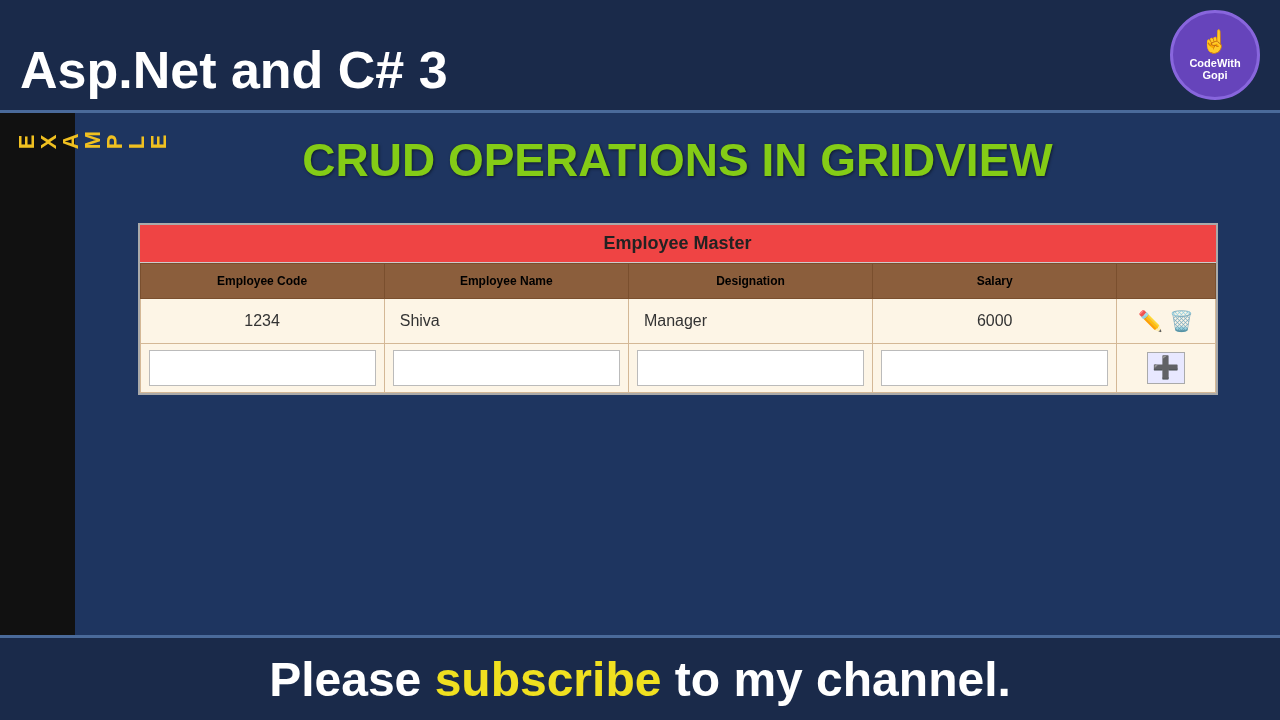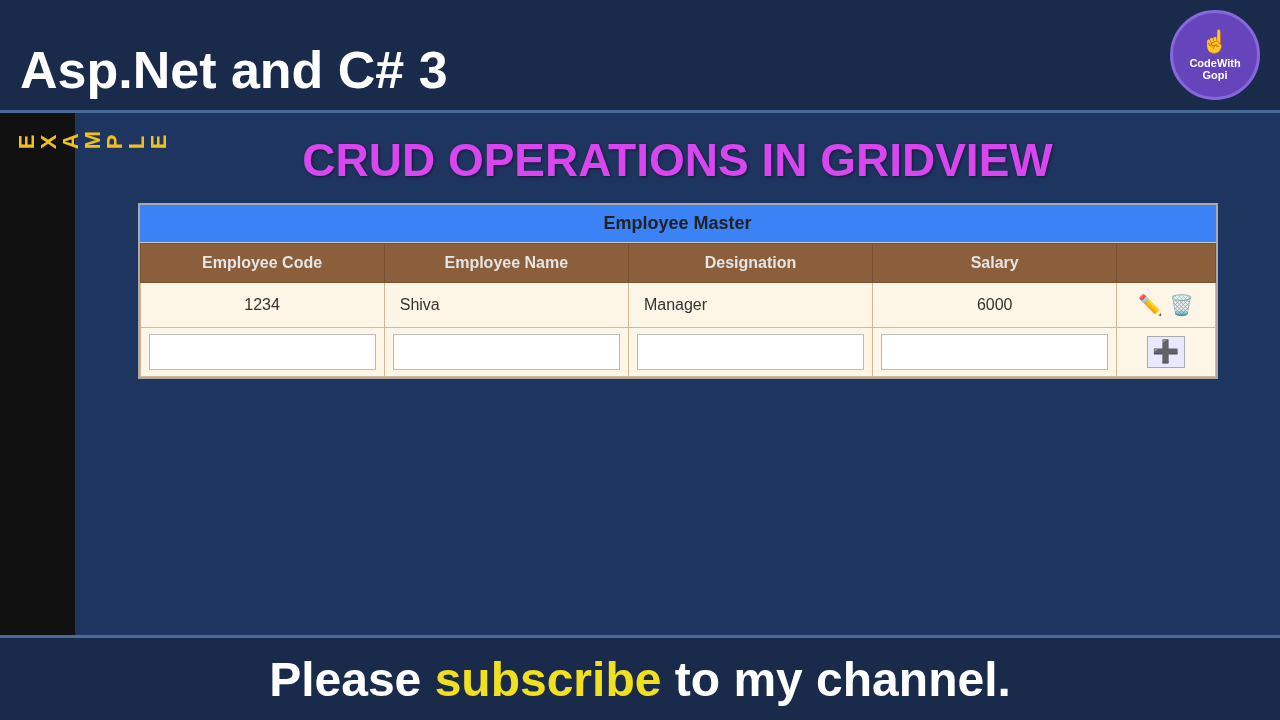--- a/index.html
+++ b/index.html
@@ -81,54 +81,54 @@
       flex: 1;
       display: flex;
       flex-direction: column;
       align-items: center;
       padding: 20px 30px;
     }
 
     .crud-title {
       font-size: 46px;
       font-weight: bold;
-      color: #d946ef;
-      text-align: center;
-      margin-bottom: 16px;
+      color: #84cc16;
+      text-align: center;
+      margin-bottom: 36px;
       text-shadow: 1px 1px 3px rgba(0,0,0,0.5);
     }
 
     
     .table-container {
       background: white;
       border: 2px solid #aaa;
       width: 100%;
       max-width: 1080px;
     }
 
     .table-title {
       text-align: center;
       font-weight: bold;
       font-size: 18px;
       padding: 8px;
-      background: #3b82f6;
+      background: #ef4444;
       border-bottom: 1px solid #ccc;
       color: #222;
     }
 
     table {
       width: 100%;
       border-collapse: collapse;
     }
 
     thead tr th {
       background: #8B5E3C;
-      color: #e5e5e5;
-      font-weight: bold;
-      font-size: 16px;
+      color: #000000;
+      font-weight: bold;
+      font-size: 12px;
       padding: 10px 26px;
       text-align: center;
       border: 1px solid #7a4f2e;
     }
 
     tbody tr {
       background: #fdf5e6;
     }
 
     tbody tr:nth-child(even) {

